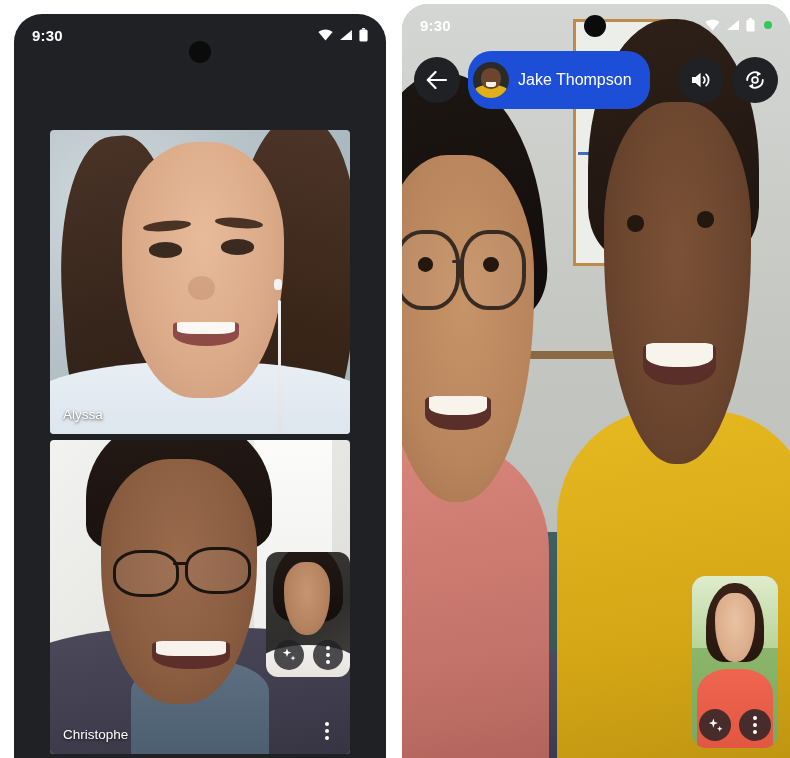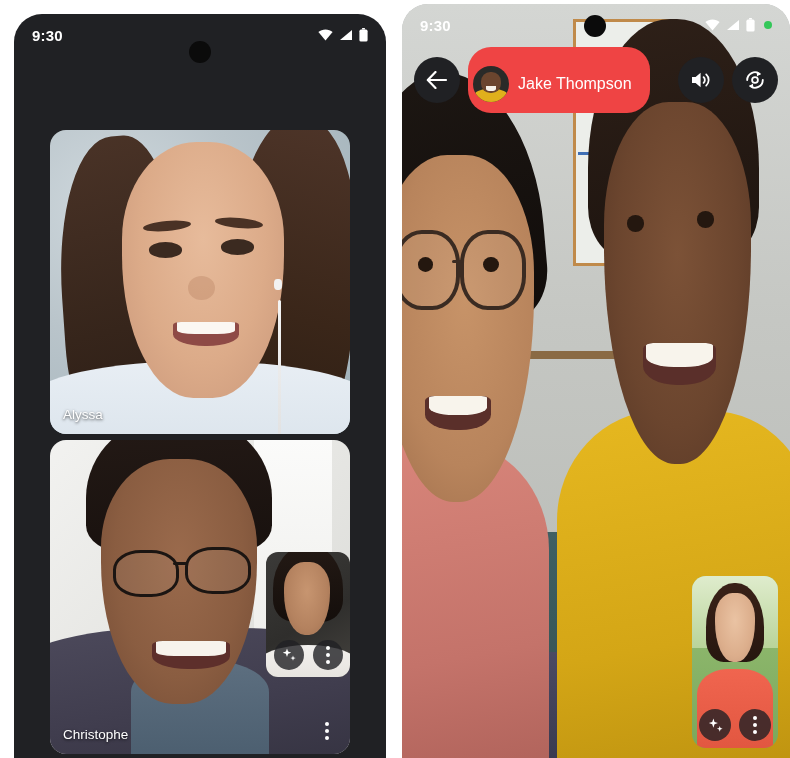--- a/index.html
+++ b/index.html
@@ -118,21 +118,21 @@
     align-items: center;
     justify-content: center;
     cursor: pointer;
     margin-left: 14px;
     flex: none;
   }
 
   
   .tile {
     position: absolute;
-    border-radius: 16px;
+    border-radius: 4px;
     overflow: hidden;
   }
   #tile-alyssa {
     left: 36px;
     top: 116px;
     width: 300px;
     height: 304px;
   }
   #tile-christophe {
     left: 36px;
@@ -241,24 +241,24 @@
     background: #202124;
     display: flex;
     align-items: center;
     justify-content: center;
     cursor: pointer;
     flex: none;
   }
   #name-pill {
     height: 58px;
     border-radius: 23px;
-    background: #ef4444;
-    display: flex;
-    align-items: center;
-    padding: 8px 18px 0 5px;
+    background: #1d4ed8;
+    display: flex;
+    align-items: center;
+    padding: 0 18px 0 5px;
     margin-left: 8px;
     cursor: pointer;
     flex: none;
   }
   #name-pill .avatar {
     width: 36px;
     height: 36px;
     border-radius: 50%;
     overflow: hidden;
     flex: none;

